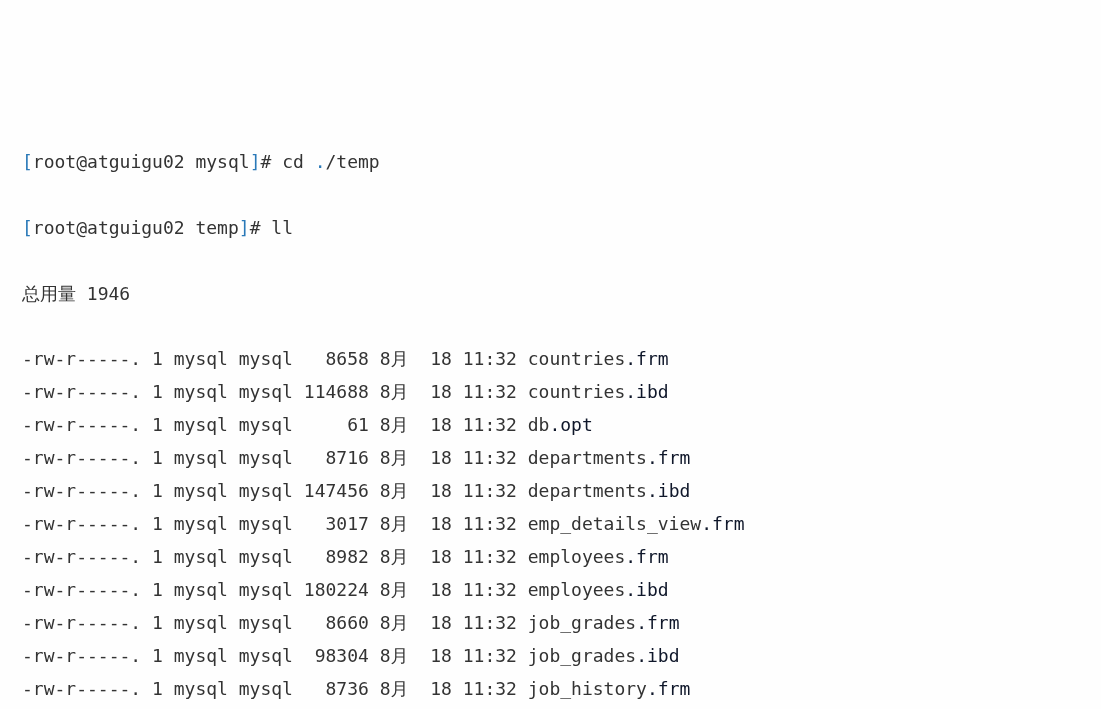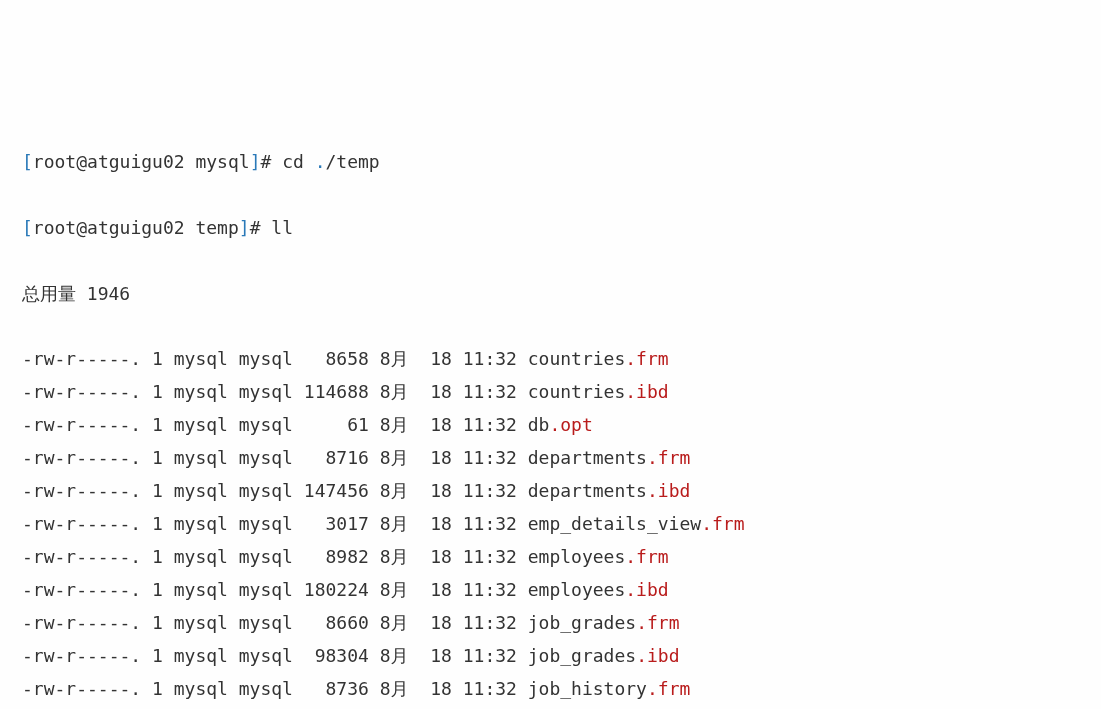--- a/index.html
+++ b/index.html
@@ -19,21 +19,21 @@
     .prompt-open { color: #2a79b8; }
     .prompt-user { color: #333; }
     .prompt-at { color: #333; }
     .prompt-host { color: #333; }
     .prompt-dir { color: #333; }
     .prompt-close { color: #2a79b8; }
     .hash { color: #333; }
     .cmd { color: #333; }
     .cmd-dot { color: #2a79b8; }
     .cmd-path { color: #333; }
-    .file-ext { color: #b91c1c; }
+    .file-ext { color: #0f172a; }
     .row { display: block; margin-left: 10px; }
   </style>
 </head>
 <body>
 
 
 
 <div class="row"><span class="prompt-open">[</span><span class="prompt-user">root</span><span class="prompt-at">@</span><span class="prompt-host">atguigu02</span> <span class="prompt-dir">mysql</span><span class="prompt-close">]</span><span class="hash">#</span> <span class="cmd">cd </span><span class="cmd-dot">.</span><span class="cmd-path">/temp</span></div>
 <div class="row"><span class="prompt-open">[</span><span class="prompt-user">root</span><span class="prompt-at">@</span><span class="prompt-host">atguigu02</span> <span class="prompt-dir">temp</span><span class="prompt-close">]</span><span class="hash">#</span> <span class="cmd">ll</span></div>
 <div class="row"><span>总用量 </span><span>1946</span></div>

